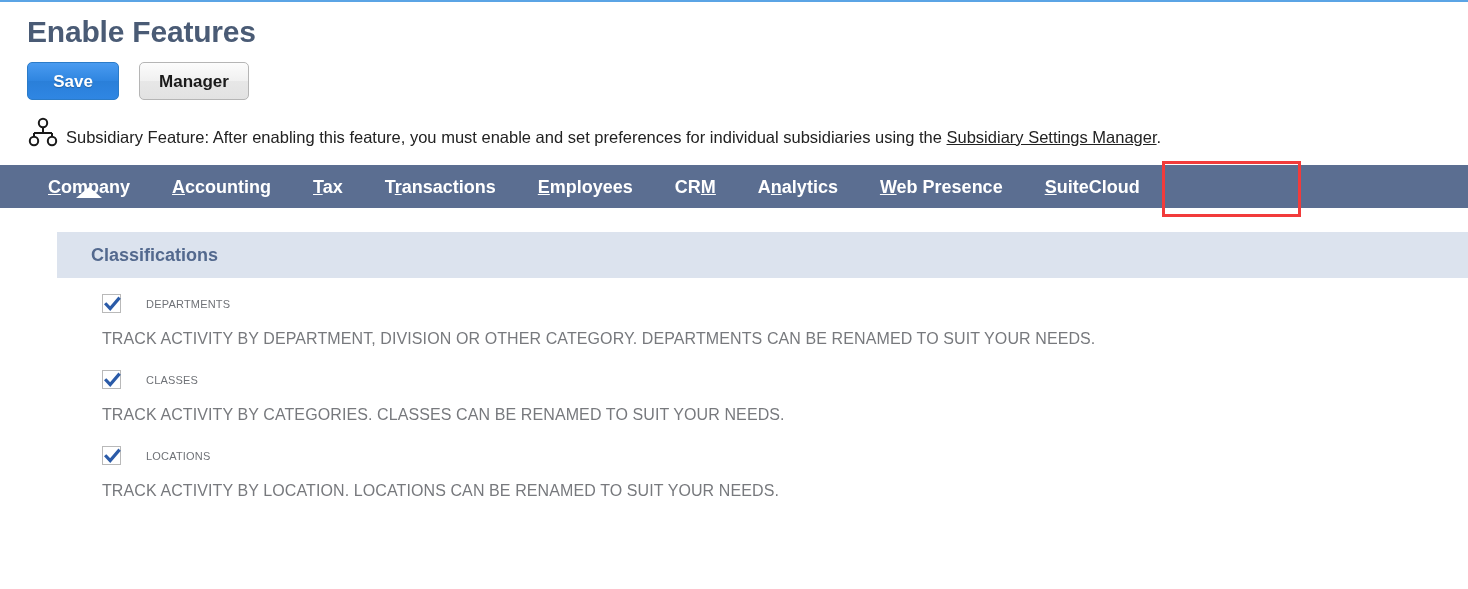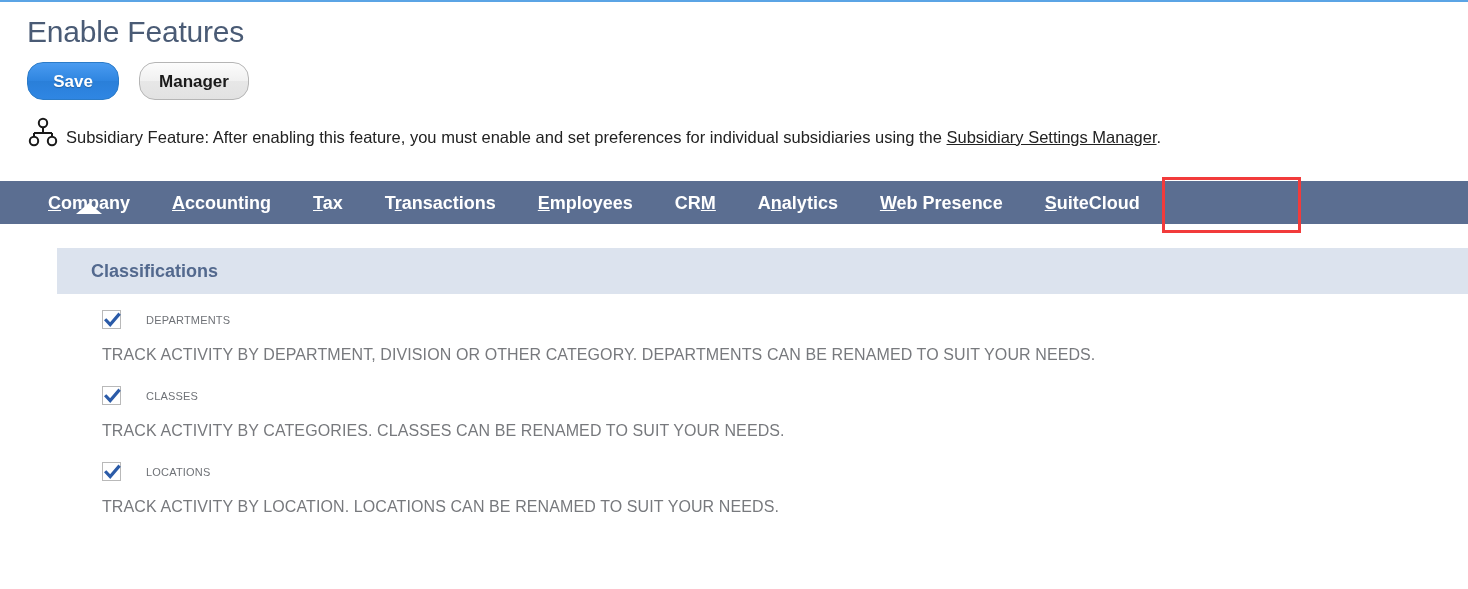--- a/index.html
+++ b/index.html
@@ -33,38 +33,38 @@
     left: 0;
     width: 1468px;
   }
 
   
   .page-title {
     margin: 0;
     padding: 12px 0 0 27px;
     font-size: 30px;
     line-height: 36px;
-    font-weight: normal;
+    font-weight: bold;
     color: #4a5b75;
     letter-spacing: -0.2px;
   }
 
   
   .button-row {
     padding: 12px 0 0 27px;
     display: flex;
     align-items: flex-start;
     gap: 20px;
   }
   .btn {
     font-family: "Liberation Sans", sans-serif;
     font-size: 17px;
     font-weight: bold;
     line-height: 1;
-    border-radius: 16px;
+    border-radius: 5px;
     cursor: pointer;
     padding: 0;
     box-sizing: border-box;
     display: inline-flex;
     align-items: center;
     justify-content: center;
   }
   .btn-primary {
     width: 92px;
     height: 38px;
@@ -102,21 +102,21 @@
     white-space: nowrap;
   }
   .note-text a {
     color: #222222;
     text-decoration: underline;
   }
 
   
   .tabbar-wrap {
     position: relative;
-    margin-top: 27px;
+    margin-top: 11px;
   }
   .tabbar {
     height: 43px;
     background: #5b6e91;
     display: flex;
     align-items: center;
     padding-left: 27px;
     box-sizing: border-box;
   }
   .tab {

